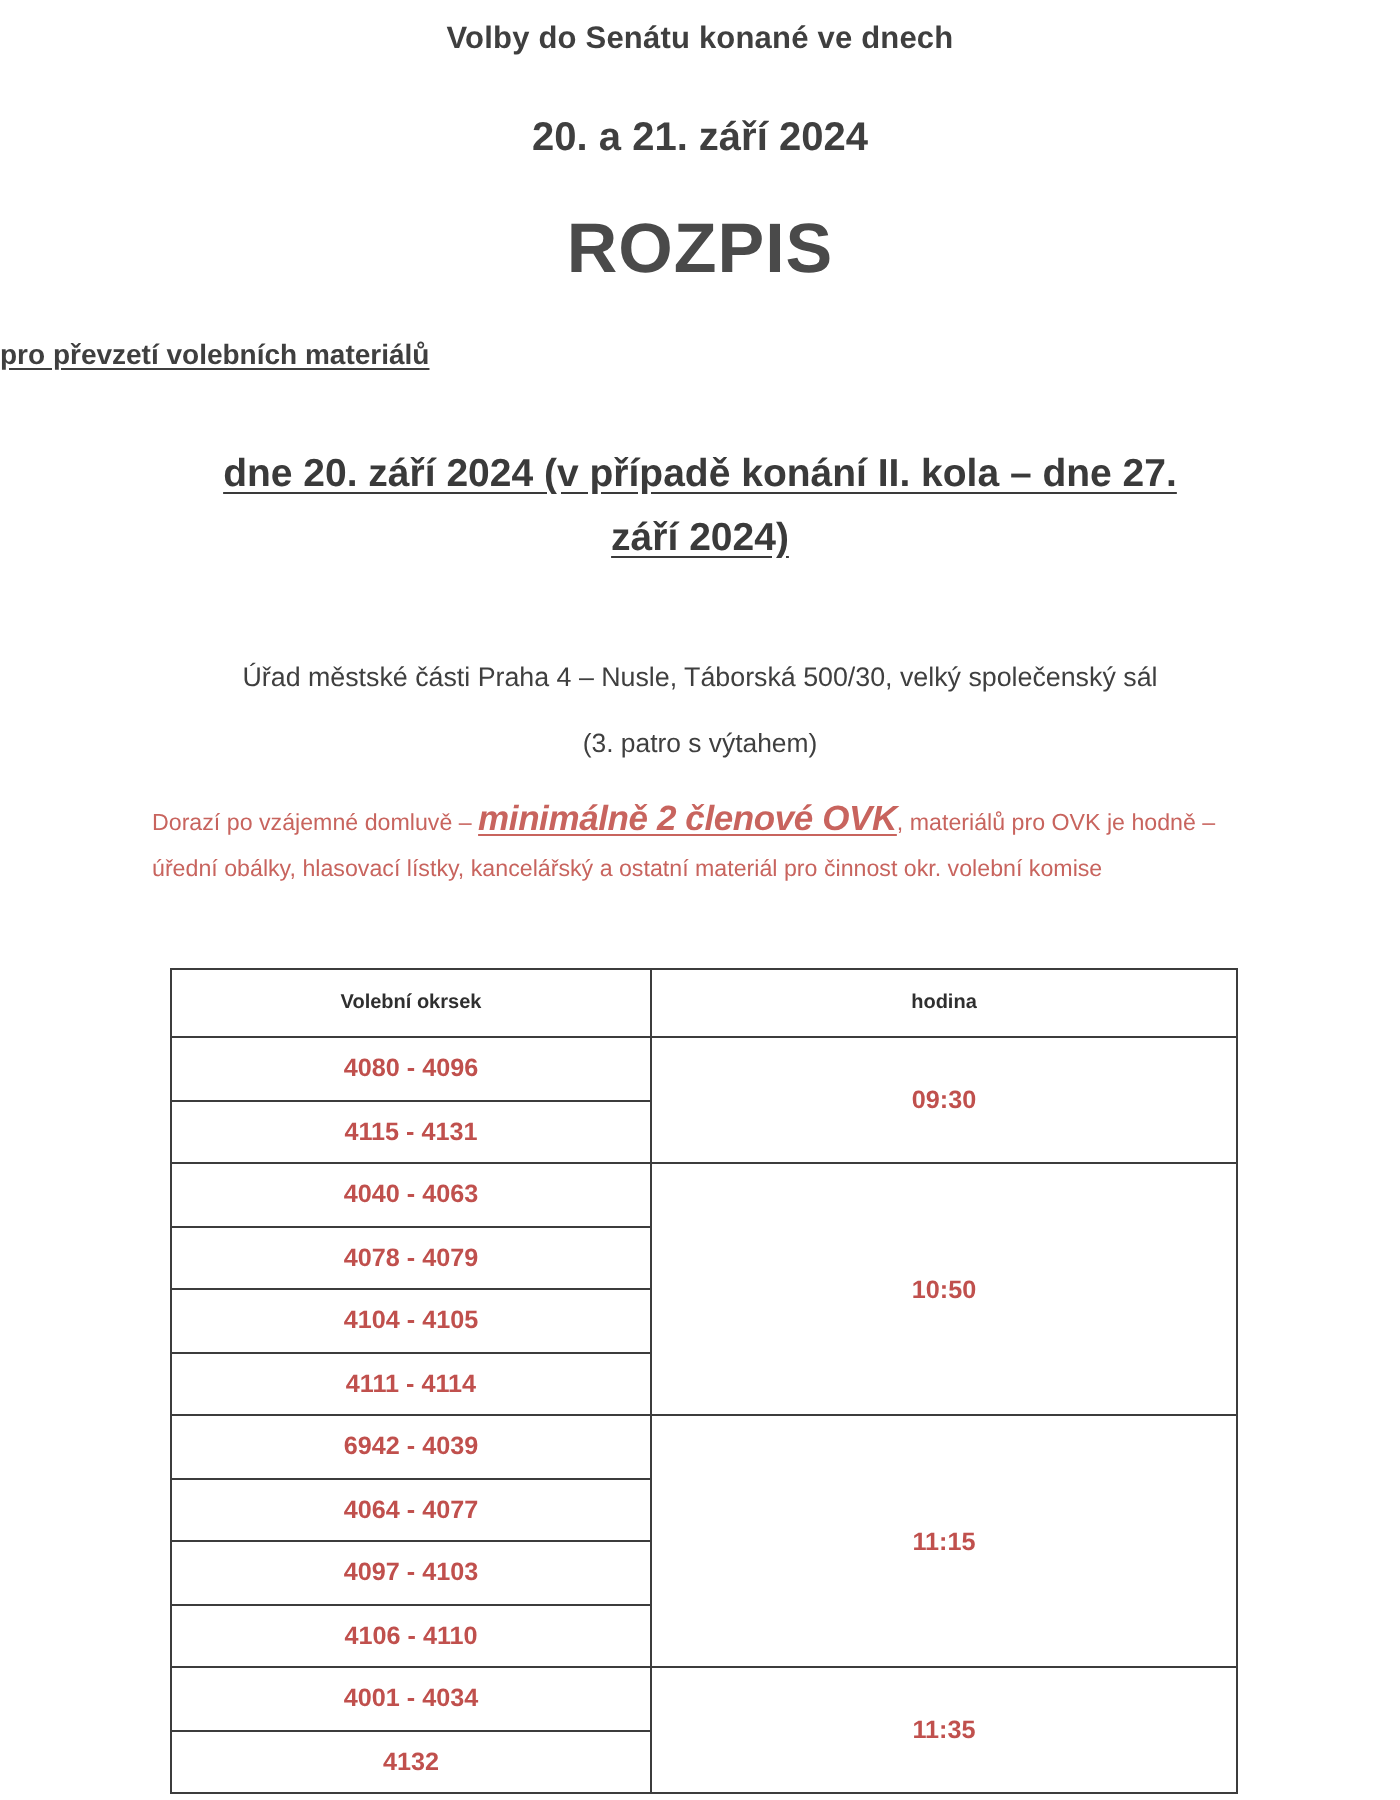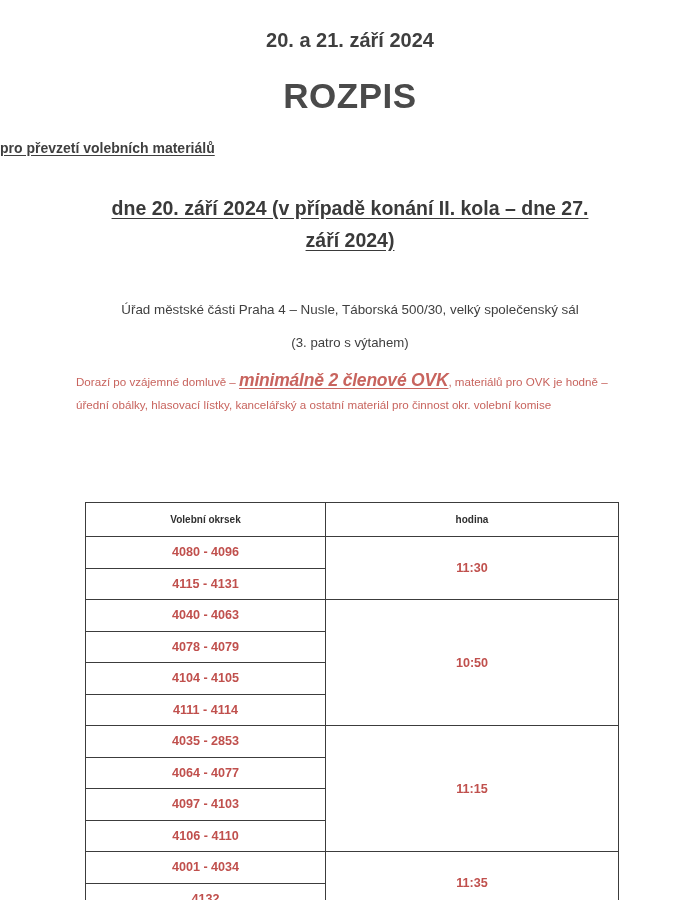--- a/index.html
+++ b/index.html
@@ -136,20 +136,21 @@
     color: #c0504d;
   }
   col.c1 { width: 240px; }
   col.c2 { width: 293px; }
 </style>
 </head>
 <body>
 
 <div class="page">
 
+  <div class="hdr-line hdr-1">Volby do Senátu konané ve dnech</div>
 
   <div class="hdr-line hdr-2">20. a 21. září 2024</div>
 
   <div class="title-rozpis">ROZPIS</div>
 
   <div class="subtitle"><span class="u">pro převzetí volebních materiálů</span></div>
 
   <div class="datebox">
     <span class="u">dne 20. září 2024 (v případě konání II. kola – dne 27.</span><br>
     <span class="u">září 2024)</span>
@@ -171,40 +172,40 @@
         </colgroup>
       <thead>
         <tr>
           <th>Volební okrsek</th>
           <th>hodina</th>
         </tr>
       </thead>
       <tbody>
           <tr>
             <td class="precinct">4080 - 4096</td>
-            <td class="hour" rowspan="2">11:30</td>
+            <td class="hour" rowspan="2">09:30</td>
           </tr>
           <tr>
             <td class="precinct">4115 - 4131</td>
           </tr>
           <tr>
             <td class="precinct">4040 - 4063</td>
             <td class="hour" rowspan="4">10:50</td>
           </tr>
           <tr>
             <td class="precinct">4078 - 4079</td>
           </tr>
           <tr>
             <td class="precinct">4104 - 4105</td>
           </tr>
           <tr>
             <td class="precinct">4111 - 4114</td>
           </tr>
           <tr>
-            <td class="precinct">4035 - 2853</td>
+            <td class="precinct">6942 - 4039</td>
             <td class="hour" rowspan="4">11:15</td>
           </tr>
           <tr>
             <td class="precinct">4064 - 4077</td>
           </tr>
           <tr>
             <td class="precinct">4097 - 4103</td>
           </tr>
           <tr>
             <td class="precinct">4106 - 4110</td>

